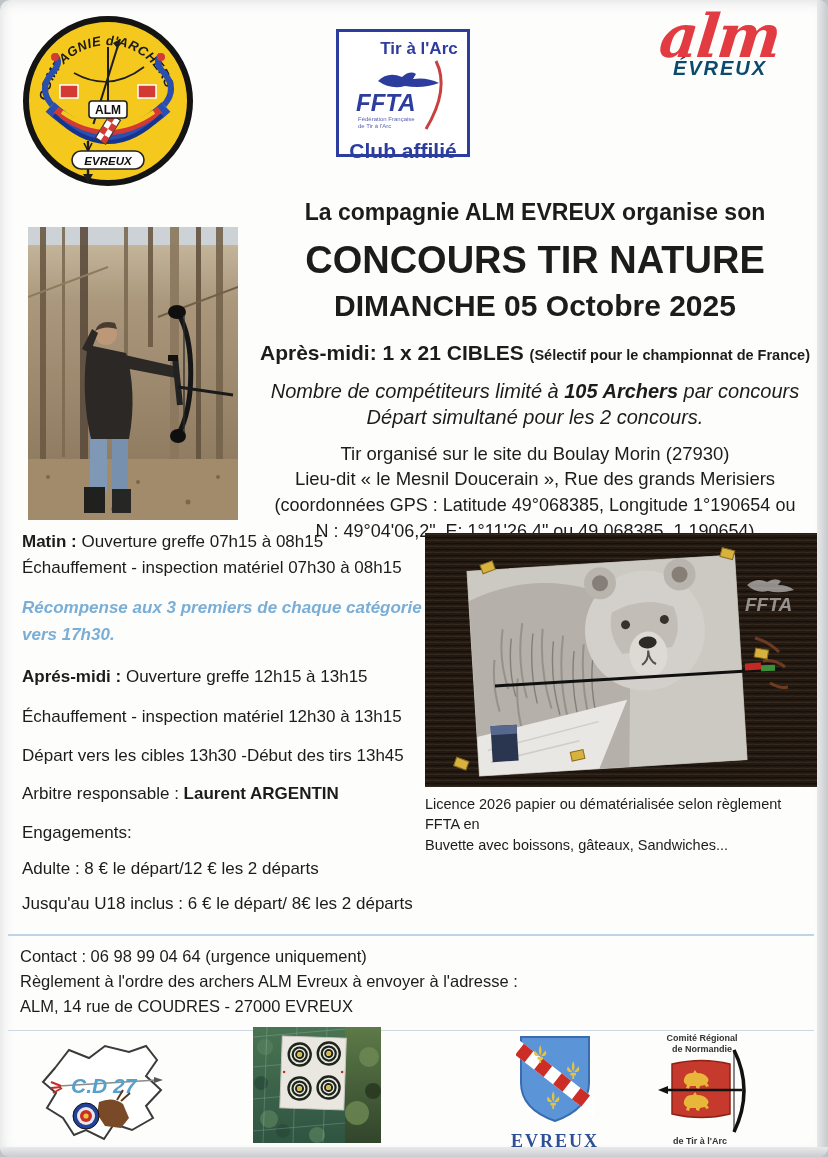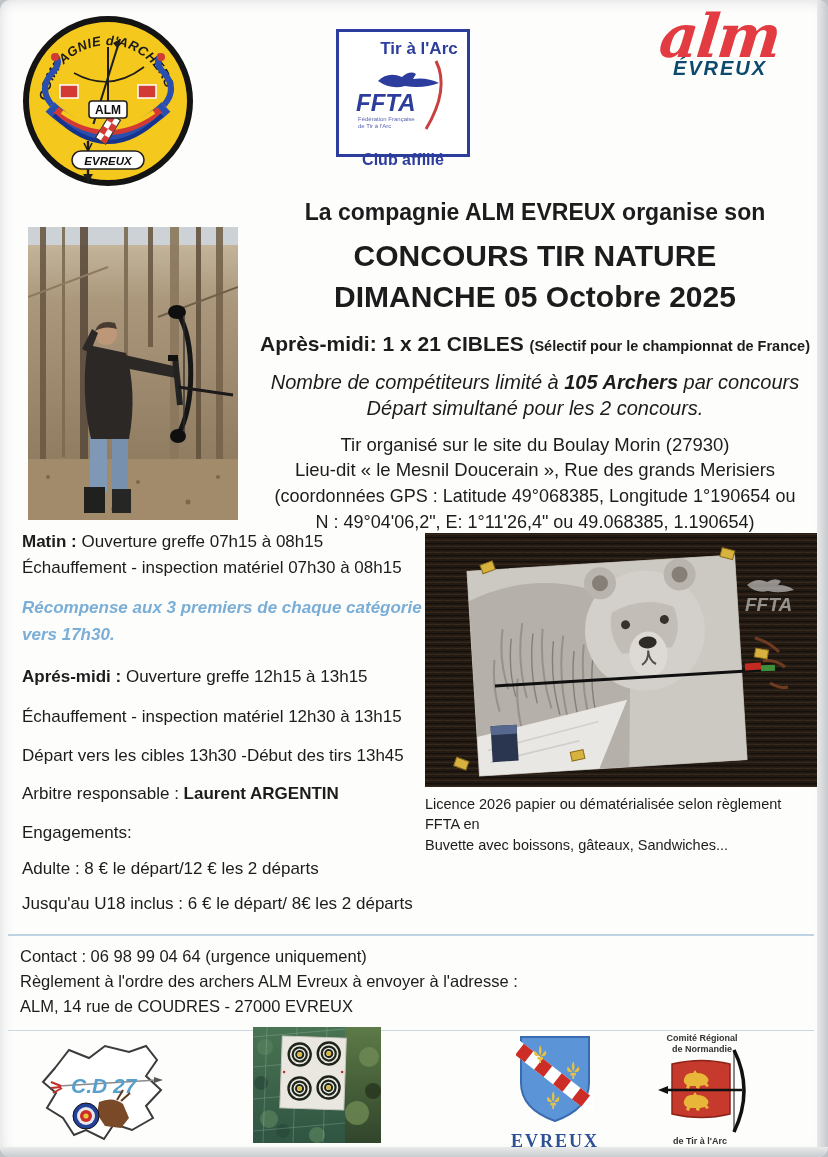--- a/index.html
+++ b/index.html
@@ -7,29 +7,29 @@
         overflow:hidden;box-shadow:inset 0 0 14px rgba(120,126,132,.28);color:#1c1c1c;}
   .edge-right{position:absolute;left:817px;top:0;width:11px;height:1157px;
         background:linear-gradient(90deg,#e7e8e9,#c7cace);}
   .edge-bottom{position:absolute;left:0;top:1147px;width:828px;height:10px;
         background:linear-gradient(180deg,#e9eaea,#c9ccd0);}
   
   .badge{position:absolute;left:22px;top:13px;}
   .ffta-box{position:absolute;left:336px;top:29px;width:134px;height:128px;border:3px solid #2d3d9e;
         background:#fff;box-sizing:border-box;text-align:center;color:#2d3d9e;}
   .ffta-top{font-size:17px;font-weight:700;margin-top:7px;padding-left:32px;}
-  .ffta-bottom{font-size:16px;font-weight:700;margin-top:14px;}
+  .ffta-bottom{font-size:21px;font-weight:700;margin-top:2px;}
   .alm-logo{position:absolute;left:640px;top:8px;width:160px;text-align:center;}
   .alm-script{font-family:"DejaVu Serif",serif;font-style:italic;font-weight:700;font-size:60px;
         color:#e23b41;line-height:.95;letter-spacing:-2px;transform:skewX(-6deg);display:inline-block;}
   .alm-city{font-style:italic;font-weight:700;font-size:20px;color:#0c4a6e;letter-spacing:2px;margin-top:-8px;}
   
   .col-right{position:absolute;left:248px;top:199px;width:574px;text-align:center;}
   .t-intro{font-size:23px;font-weight:700;margin:0;}
-  .t-big{font-size:30px;font-weight:700;margin:13px 0 0 0;}
+  .t-big{font-size:38px;font-weight:700;margin:13px 0 0 0;}
   .t-big2{font-size:30px;font-weight:700;margin:7px 0 0 0;}
   .sess{font-size:21px;font-weight:700;margin:0;}
   .sess .note{font-size:14.5px;font-weight:600;}
   .sess-wrap{margin-top:18px;}
   .sess+.sess{margin-top:7px;}
   .limit{font-size:20px;font-style:italic;margin:15px 0 0 0;}
   .limit b{font-weight:700;}
   .simult{font-size:20px;font-style:italic;margin:3px 0 0 0;}
   .site{font-size:18.5px;margin:14px 0 0 0;}
   .site2{font-size:18.5px;margin:3px 0 0 0;}

